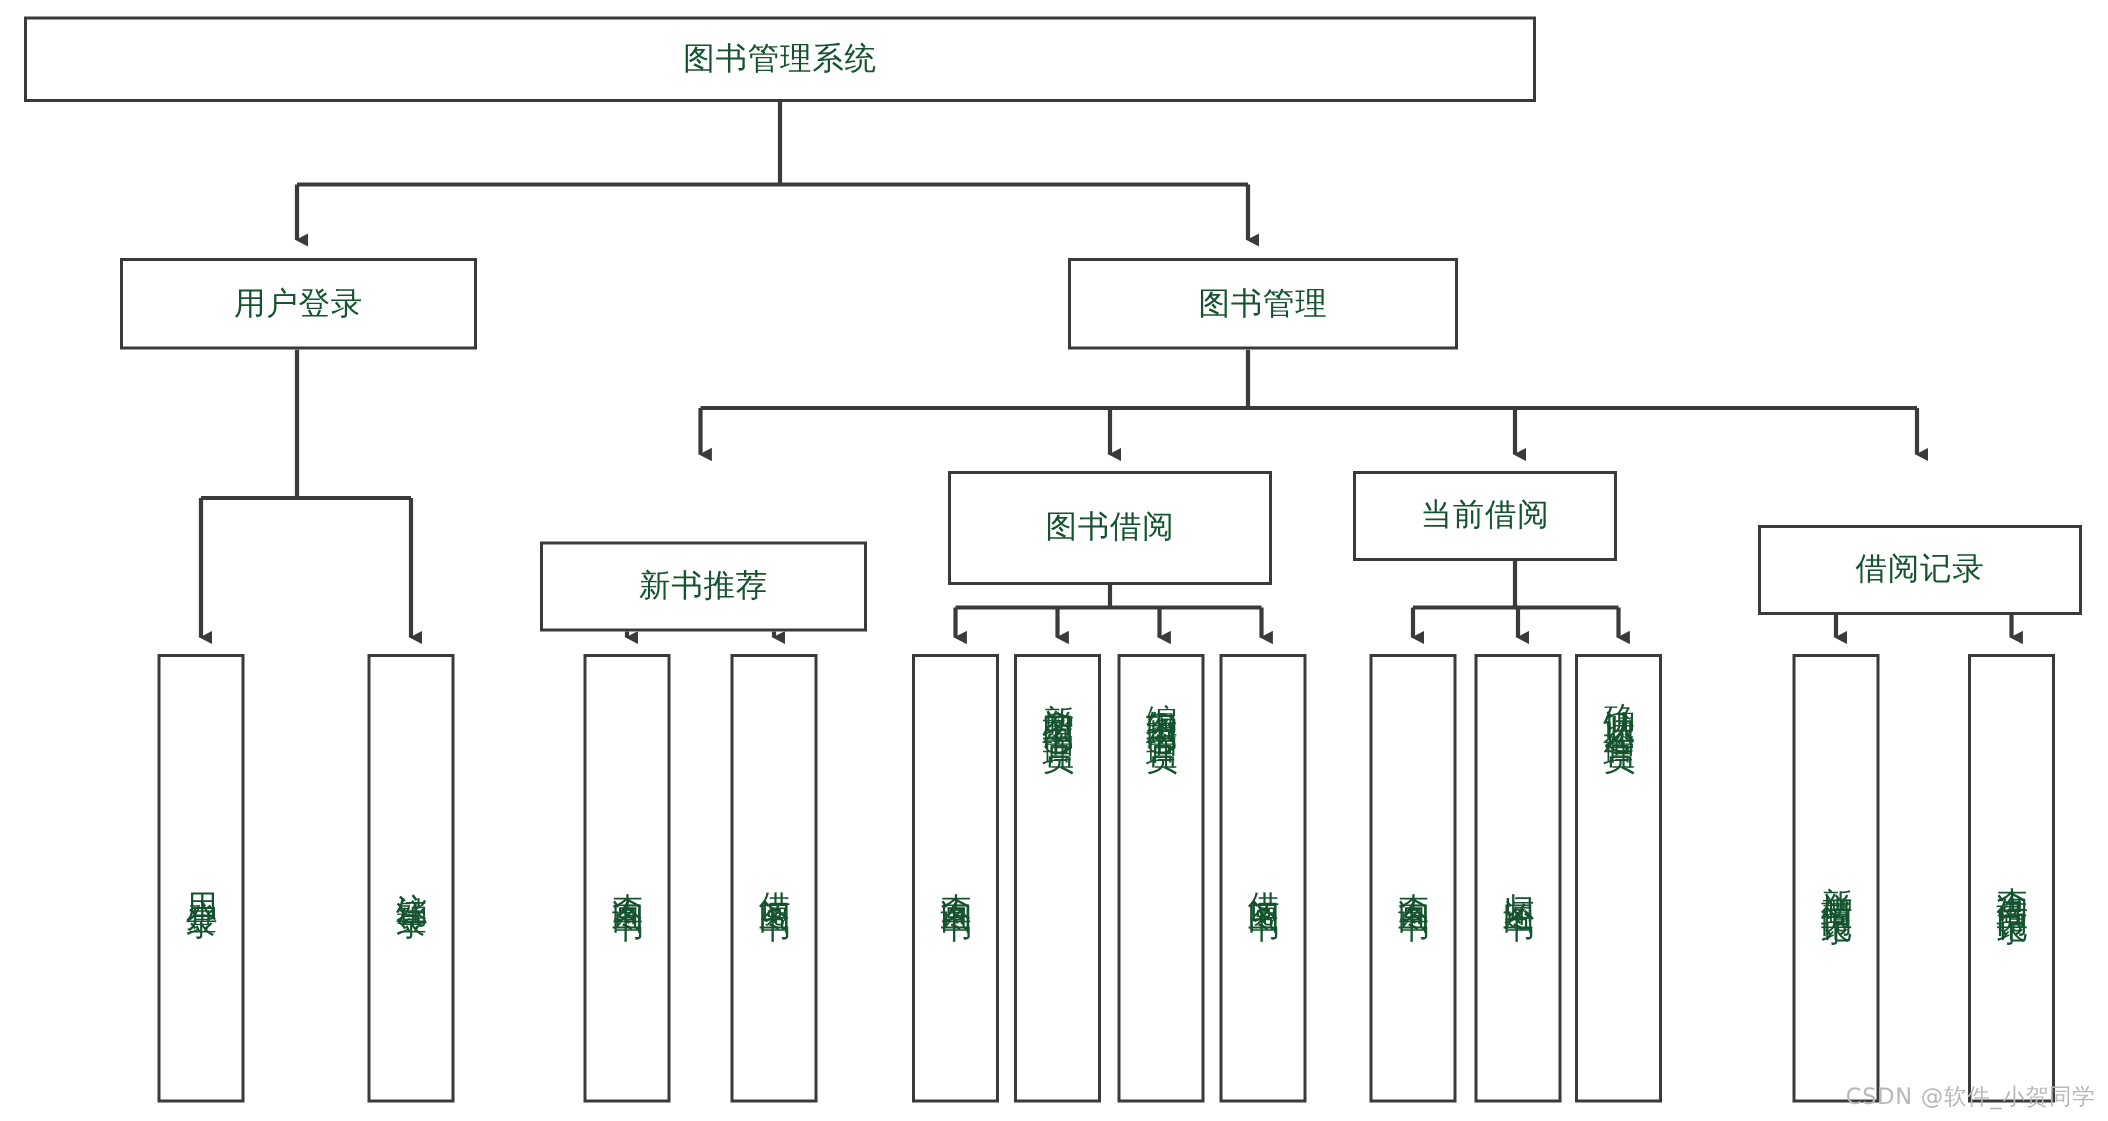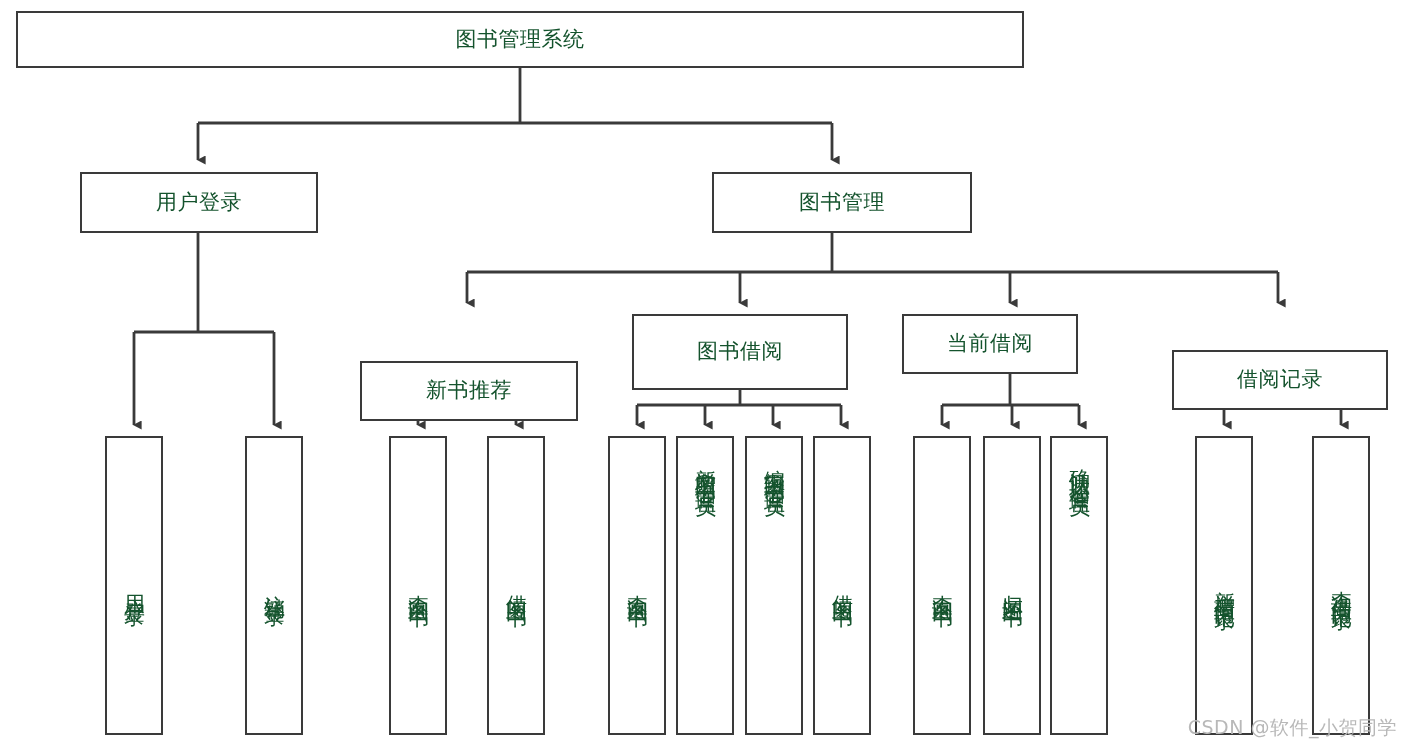--- a/index.html
+++ b/index.html
@@ -57,21 +57,21 @@
     line-height: 1;
   }
   .node.vertical.centered {
     align-items: center;
     padding-top: 0;
   }
   #watermark {
     position: absolute;
     right: 8px;
     bottom: 6px;
-    font-size: 19px;
+    font-size: 15px;
     color: #b8b8b8;
     z-index: 5;
     white-space: nowrap;
     letter-spacing: 0.5px;
   }
 </style>
 </head>
 <body>
 
 <div id="diagram-root">

